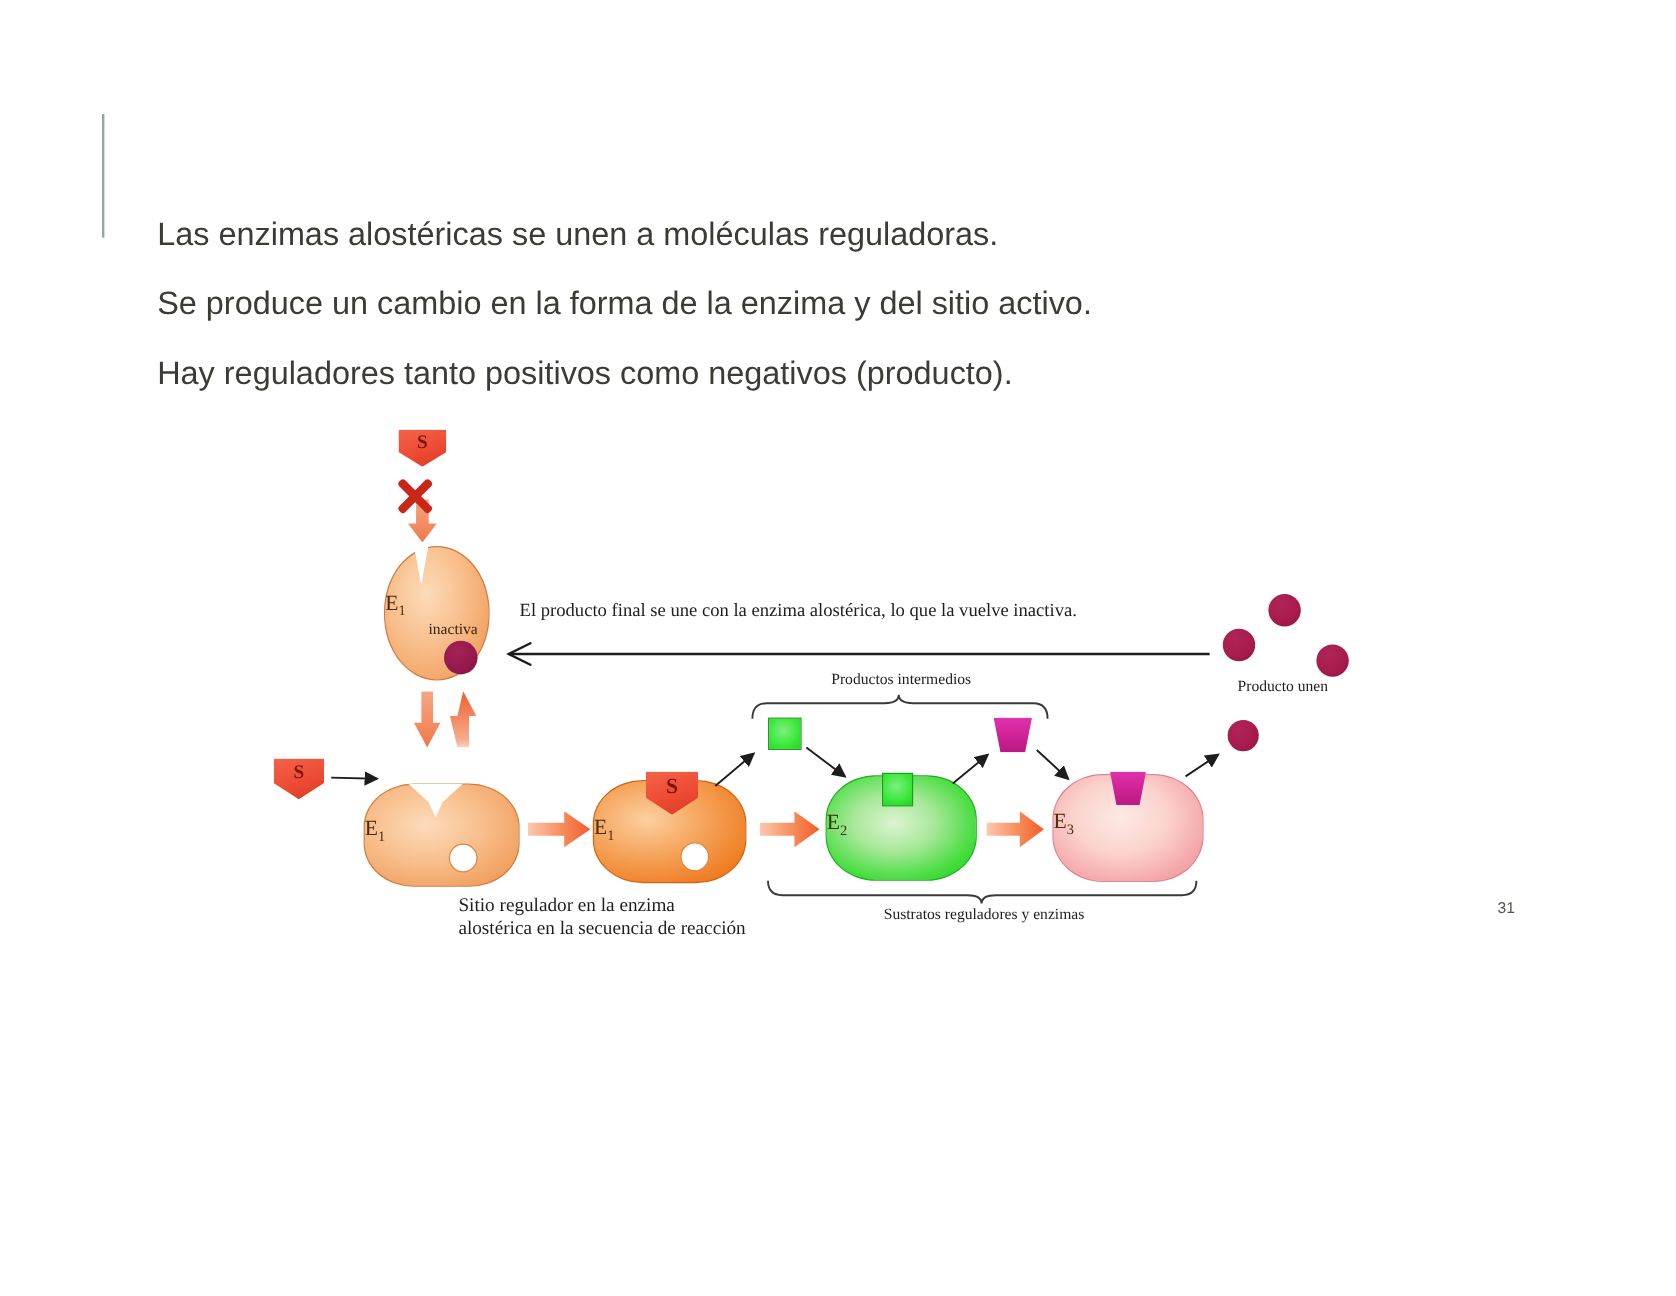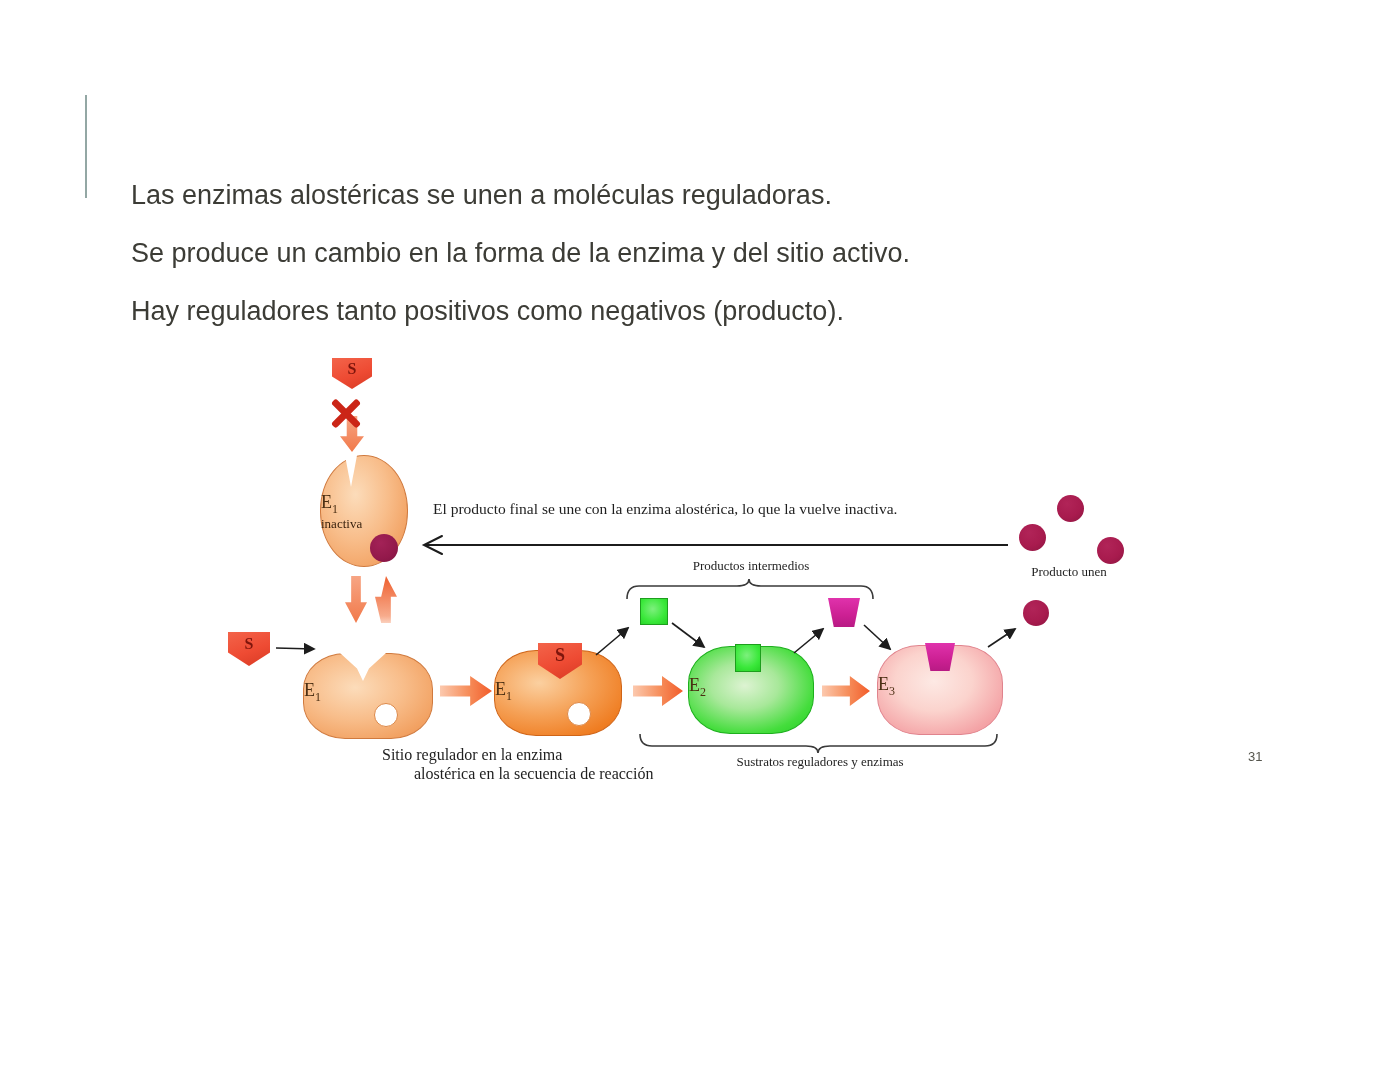--- a/index.html
+++ b/index.html
@@ -94,21 +94,21 @@
         <i class="a"></i>
         <i class="b"></i>
       </div>
 
     <div class="blob z3" style="left:320px;top:455px;width:88px;height:112px;border-radius:44px/55px;
                 background:radial-gradient(ellipse at 40% 35%, #fcdcba 0%, #f8bd8a 45%, #f2a263 78%, #eb9150 100%);">
       <div class="notch" style="left:22px;top:-1px;width:16px;height:32px;clip-path:polygon(12% 0,88% 0,50% 100%);"></div>
       <div class="elabel" style="top:36px;">
         <span>E</span><sub>1</sub>
       </div>
-      <div class="elabel" style="top:60px;font-size:13px;color:#3c2410;">inactiva</div>
+      <div class="elabel" style="top:60px;font-size:13px;color:#3c2410;padding-left:36px;">inactiva</div>
     </div>
     <div class="maroon-dot z4" style="left:370px;top:534px;width:28px;height:28px;background:radial-gradient(circle at 38% 32%, #a32257 0%, #93194b 60%, #7d1440 100%);"></div>
 
     <div class="dlabel z6" style="left:433px;top:500px;font-size:15.5px;">El producto final se une con la enzima alostérica, lo que la vuelve inactiva.</div>
 
     <div class="maroon-dot z3" style="left:1057px;top:495px;width:27px;height:27px;"></div>
     <div class="maroon-dot z3" style="left:1019px;top:524px;width:27px;height:27px;"></div>
     <div class="maroon-dot z3" style="left:1097px;top:537px;width:27px;height:27px;"></div>
     <div class="maroon-dot z3" style="left:1023px;top:600px;width:26px;height:26px;"></div>
     <div class="dlabel z6" style="left:1014px;top:564px;width:110px;text-align:center;">Producto unen</div>
@@ -162,21 +162,21 @@
                 background:radial-gradient(ellipse at 45% 40%, #fde9e4 0%, #fbd3cd 40%, #f4a3a6 78%, #ef959d 100%);">
       <div class="elabel" style="top:28px;">
         <span>E</span><sub>3</sub>
       </div>
     </div>
     <div class="magenta-trap z4" style="left:925px;top:643px;width:30px;height:28px;"></div>
 
     <div class="dlabel z6" style="left:641px;top:558px;width:220px;text-align:center;">Productos intermedios</div>
     <div class="dlabel z6" style="left:700px;top:754px;width:240px;text-align:center;">Sustratos reguladores y enzimas</div>
     <div class="dlabel z6" style="left:382px;top:746px;font-size:16px;">Sitio regulador en la enzima</div>
-    <div class="dlabel z6" style="left:382px;top:765px;font-size:16px;margin-left:32px;">alostérica en la secuencia de reacción</div>
+    <div class="dlabel z6" style="left:382px;top:765px;font-size:16px;">alostérica en la secuencia de reacción</div>
 
     <svg class="connector-layer" viewBox="0 0 1397 1080" xmlns="http://www.w3.org/2000/svg">
       <defs>
         <marker id="ah" viewBox="0 0 10 10" refX="8.5" refY="5" markerWidth="7.5" markerHeight="7.5" orient="auto-start-reverse">
           <path d="M0 0 L10 5 L0 10 z" fill="#1d1d1d"></path>
         </marker>
       </defs>
 
       <path d="M1008 545 L424 545" stroke="#1c1c1c" stroke-width="2" fill="none"></path>
       <path d="M442 536 L424 545 L442 554" stroke="#1c1c1c" stroke-width="2" fill="none" stroke-linecap="round"></path>

